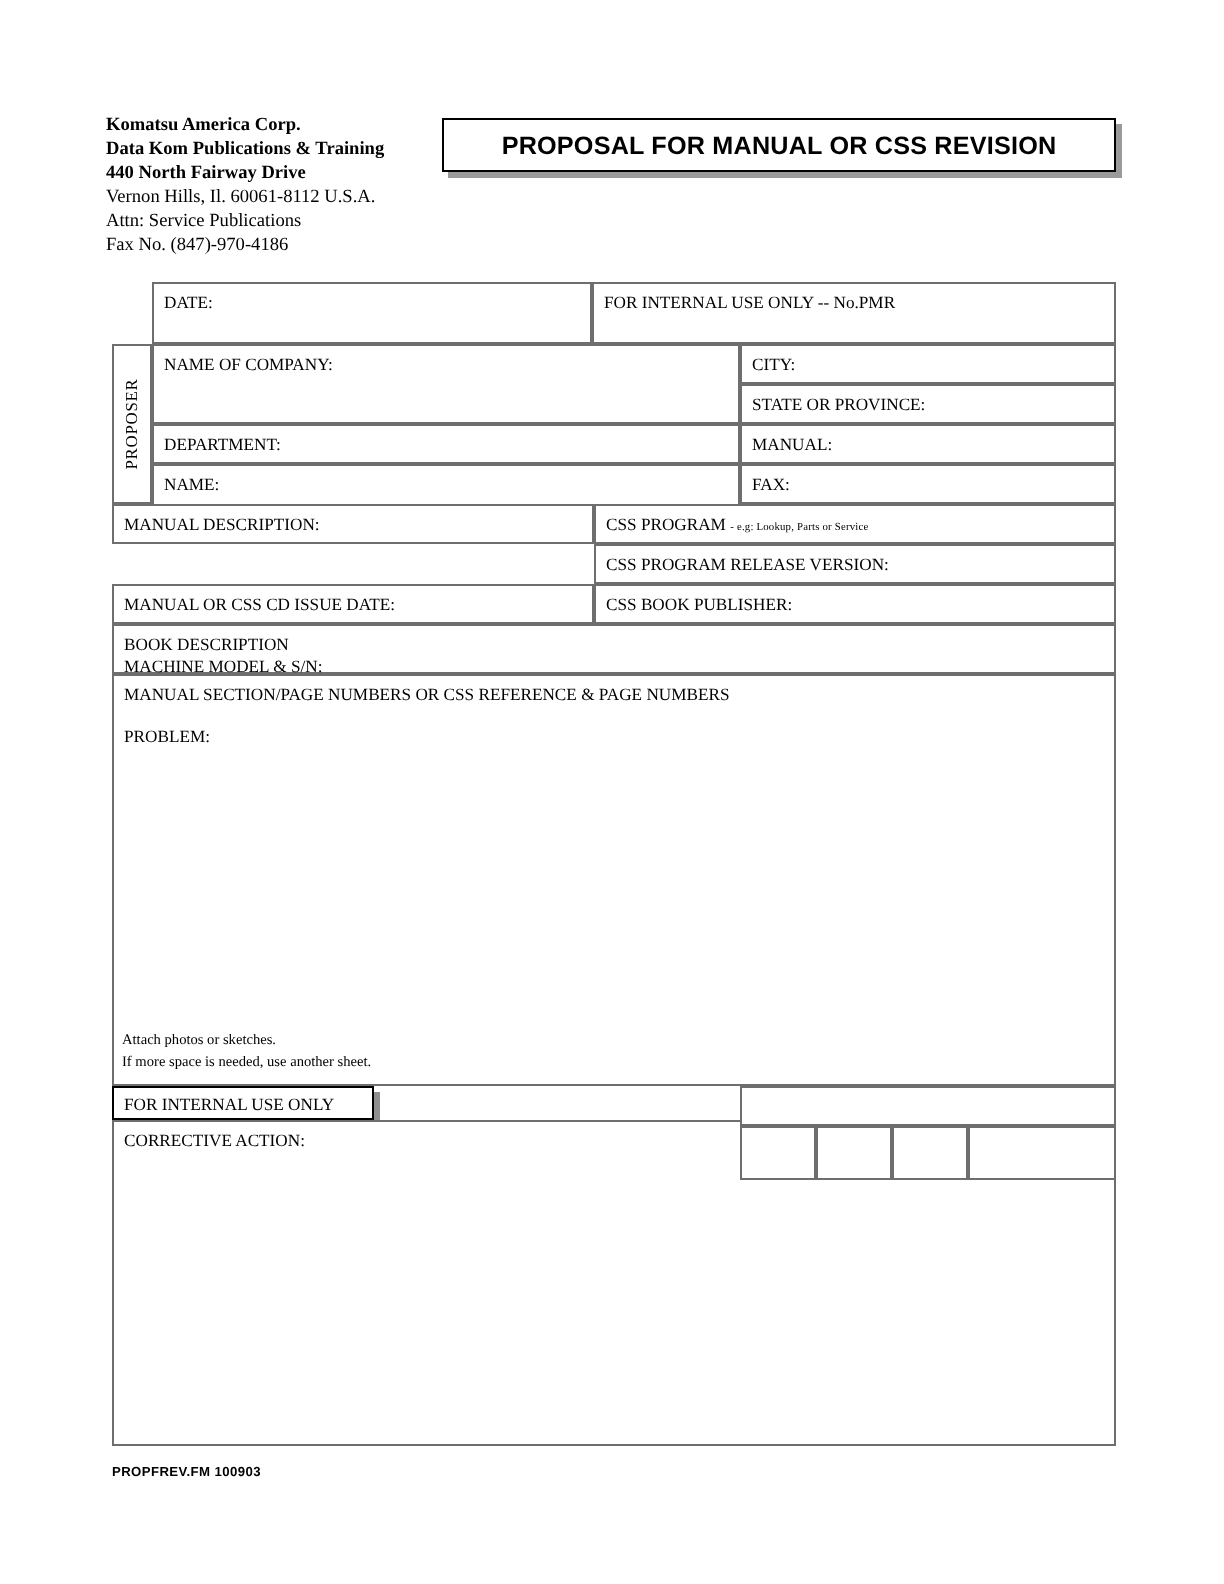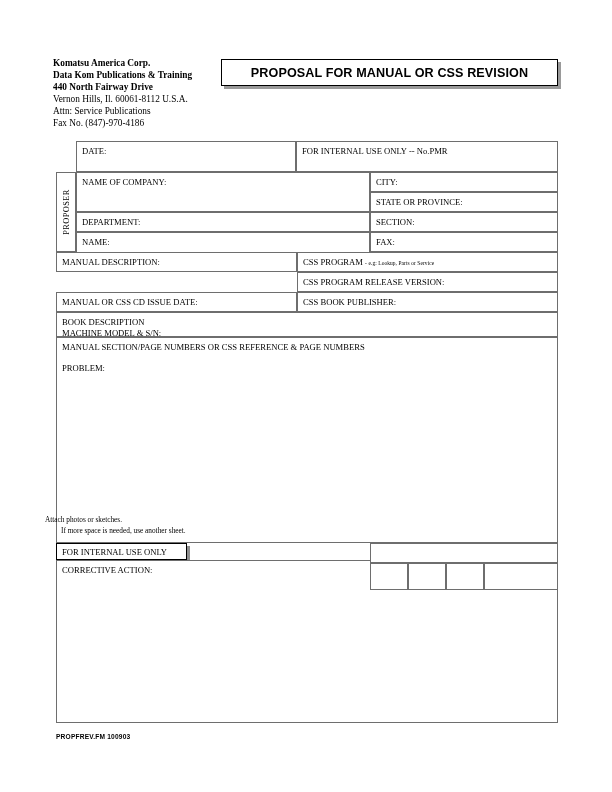--- a/index.html
+++ b/index.html
@@ -162,21 +162,21 @@
     <span class="lbl">CITY:</span>
   </div>
   <div class="cell" style="left:370px; top:192px; width:188px; height:20px;padding-left:20px;">
     <span class="lbl">STATE OR PROVINCE:</span>
   </div>
 
   <div class="cell" style="left:76px; top:212px; width:294px; height:20px;">
     <span class="lbl">DEPARTMENT:</span>
   </div>
   <div class="cell" style="left:370px; top:212px; width:188px; height:20px;">
-    <span class="lbl">SECTION:</span>
+    <span class="lbl">MANUAL:</span>
   </div>
 
   <div class="cell" style="left:76px; top:232px; width:294px; height:32px;">
     <span class="lbl">NAME:</span>
   </div>
   <div class="cell" style="left:370px; top:232px; width:188px; height:20px;">
     <span class="lbl">FAX:</span>
   </div>
 
   <div class="cell" style="left:56px; top:252px; width:241px; height:20px;">
@@ -205,21 +205,21 @@
       <span>BOOK DESCRIPTION</span><br>
       <span>MACHINE MODEL &amp; S/N:</span>
     </span>
   </div>
 
   <div class="cell" style="left:56px; top:337px; width:502px; height:206px;">
     <span class="lbl">MANUAL SECTION/PAGE NUMBERS OR CSS REFERENCE &amp; PAGE NUMBERS</span>
     <span class="lbl" style="top:25px;">PROBLEM:</span>
   </div>
 
-  <div class="note" style="left:45px; top:515px;">Attach photos or sketches.</div>
+  <div class="note" style="left:61px; top:515px;">Attach photos or sketches.</div>
   <div class="note" style="left:61px; top:526px;text-align:right;">If more space is needed, use another sheet.</div>
 
   <div class="iu-shadow" style="left:59px; top:546px; width:131px; height:17px;"></div>
   <div class="cell" style="left:56px; top:543px; width:131px; height:17px; border-color:#000; border-width:0.9px;">
     <span class="lbl" style="top:3px;">FOR INTERNAL USE ONLY</span>
   </div>
 
   <div class="cell" style="left:56px; top:560px; width:502px; height:163px;">
     <span class="lbl">CORRECTIVE ACTION:</span>
   </div>

